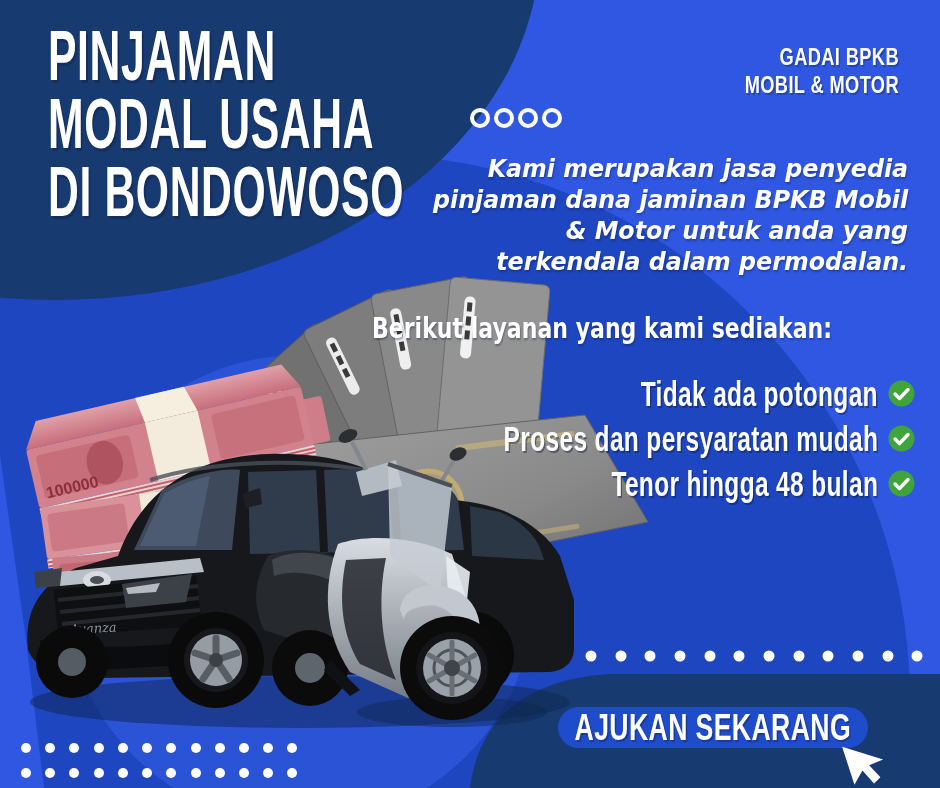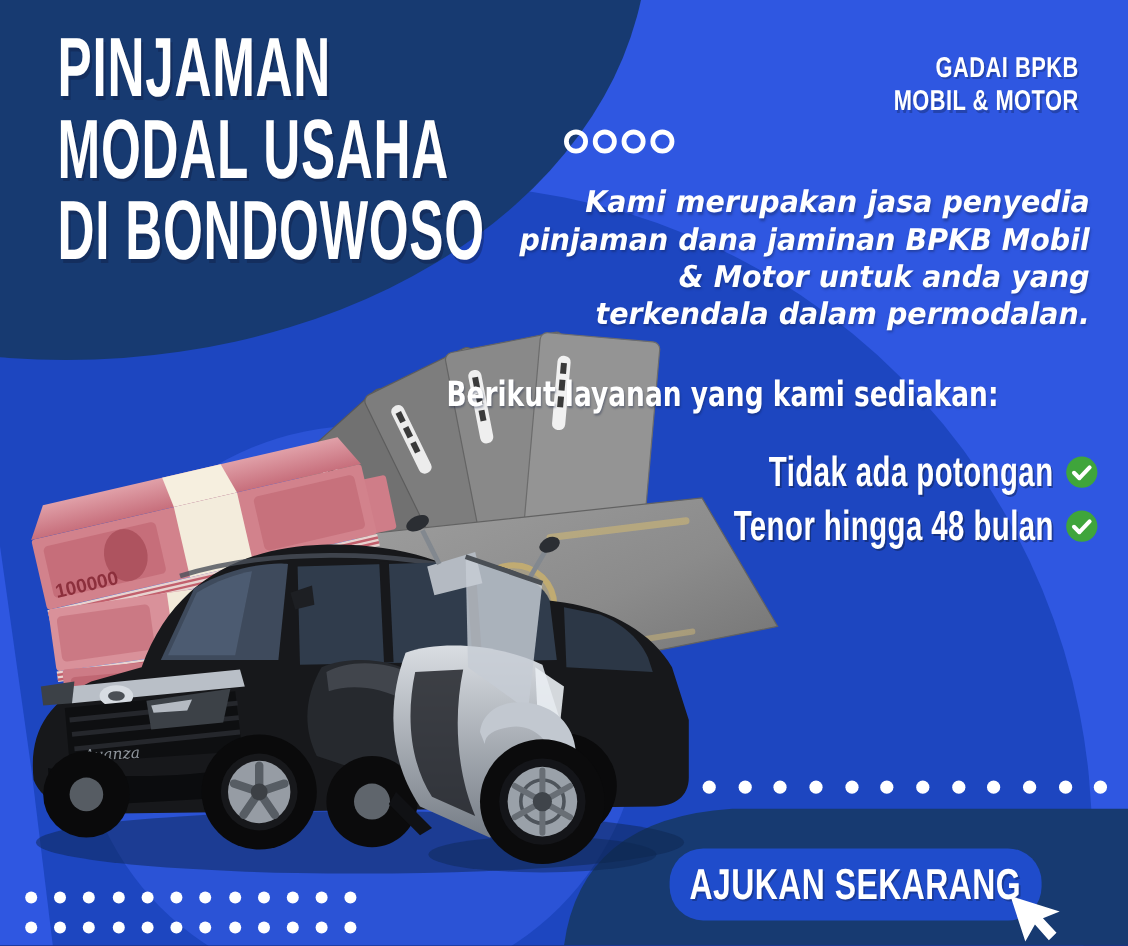--- a/index.html
+++ b/index.html
@@ -48,21 +48,21 @@
   .service-row { height:45px; display:flex; align-items:center; justify-content:flex-end; gap:10px; }
   .service-label {
     color:#fff; font-weight:700; font-size:35px; letter-spacing:.5px;
     transform:scaleX(.70); transform-origin:right center; white-space:nowrap;
     text-shadow:2px 2px 0 rgba(13,27,61,.45);
   }
   .check-wrap { width:27px; height:27px; flex:0 0 27px; }
 
   
   .cta-button {
-    position:absolute; left:558px; top:707px; width:310px; height:60px;
+    position:absolute; left:558px; top:707px; width:310px; height:41px;
     background:#1f4ccb; border-radius:28px;
     display:flex; align-items:center; justify-content:center; cursor:pointer;
   }
   .cta-label {
     color:#fff; font-weight:700; font-size:36px; letter-spacing:.5px;
     transform:scaleX(.74); transform-origin:center; white-space:nowrap;
     text-shadow:2px 2px 0 rgba(13,27,61,.35);
   }
   .cursor-icon { position:absolute; left:840px; top:736px; width:52px; height:52px; }
 </style>
@@ -334,20 +334,29 @@
     <div class="service-row">
       <span class="service-label">Tidak ada potongan</span>
       <span class="check-wrap">
         <svg width="27" height="27" viewBox="0 0 27 27">
             <circle cx="13.5" cy="13.5" r="13" fill="#3fa53b"></circle>
             <path d="M7 14 L11.5 18.5 L20 9.5" stroke="#fff" stroke-width="3.4" fill="none" stroke-linecap="round" stroke-linejoin="round"></path>
           </svg>
       </span>
     </div>
     <div class="service-row">
+      <span class="service-label">Proses dan persyaratan mudah</span>
+      <span class="check-wrap">
+        <svg width="27" height="27" viewBox="0 0 27 27">
+            <circle cx="13.5" cy="13.5" r="13" fill="#3fa53b"></circle>
+            <path d="M7 14 L11.5 18.5 L20 9.5" stroke="#fff" stroke-width="3.4" fill="none" stroke-linecap="round" stroke-linejoin="round"></path>
+          </svg>
+      </span>
+    </div>
+    <div class="service-row">
       <span class="service-label">Tenor hingga 48 bulan</span>
       <span class="check-wrap">
         <svg width="27" height="27" viewBox="0 0 27 27">
             <circle cx="13.5" cy="13.5" r="13" fill="#3fa53b"></circle>
             <path d="M7 14 L11.5 18.5 L20 9.5" stroke="#fff" stroke-width="3.4" fill="none" stroke-linecap="round" stroke-linejoin="round"></path>
           </svg>
       </span>
     </div>
   </div>
 

